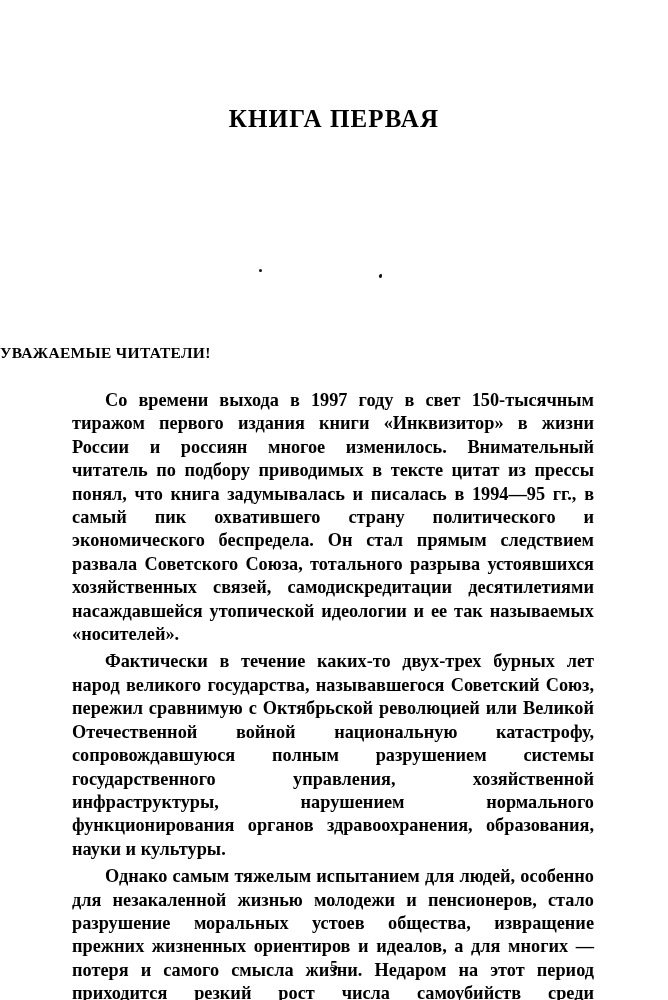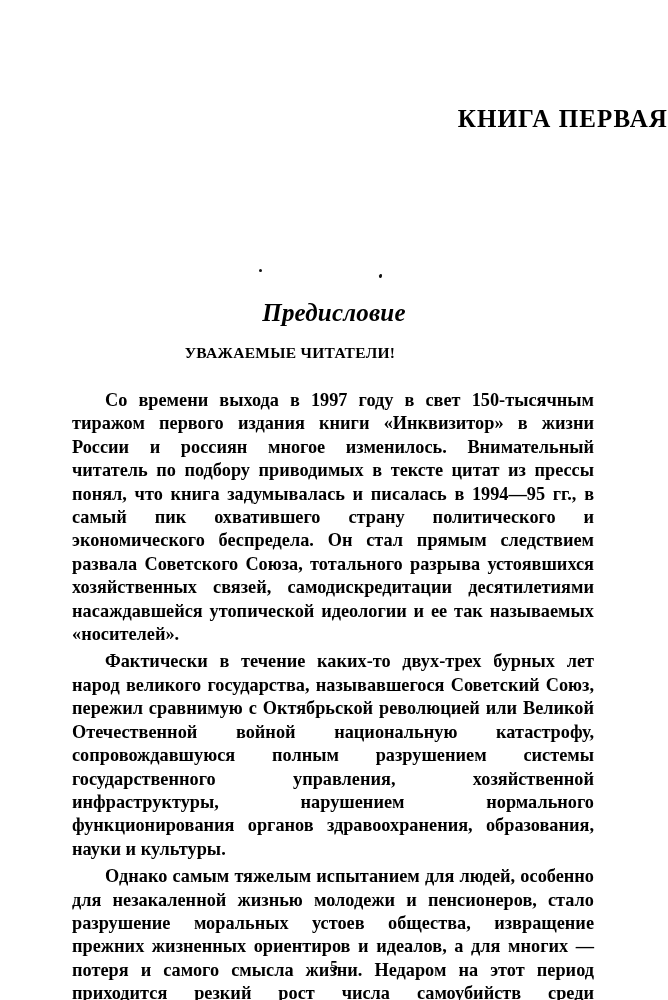--- a/index.html
+++ b/index.html
@@ -23,21 +23,21 @@
     height: 1000px;
     background: #ffffff;
   }
 
   
   .part-title {
     position: absolute;
     top: 88px;
     left: 0;
     width: 668px;
-    text-align: right;
+    text-align: center;
     font-size: 25px;
     font-weight: bold;
     letter-spacing: 1.1px;
     line-height: 1.1;
     font-family: "Liberation Serif", "DejaVu Serif", serif;
   }
 
   
   .section-heading {
     position: absolute;
@@ -71,21 +71,21 @@
     top: 274px;
     transform: rotate(18deg);
   }
 
   
   .salutation {
     position: absolute;
     top: 344px;
     left: 0;
     width: 580px;
-    text-align: center;
+    text-align: left;
     font-size: 15.5px;
     font-weight: bold;
     letter-spacing: 0.3px;
   }
 
   
   .body-text {
     position: absolute;
     top: 385px;
     left: 68px;
@@ -120,21 +120,20 @@
 </head>
 <body>
 
 <div class="page">
 
   <h1 class="part-title">КНИГА ПЕРВАЯ</h1>
 
   <span class="speck speck-left"></span>
   <span class="speck speck-right"></span>
 
-  <h2 class="section-heading">Предисловие</h2>
 
   <div class="salutation">УВАЖАЕМЫЕ ЧИТАТЕЛИ!</div>
 
   <div class="body-text">
     <p>Со времени выхода в 1997 году в свет 150-тысячным тиражом первого издания книги «Инквизитор» в жизни России и россиян многое изменилось. Внимательный читатель по подбору приводимых в тексте цитат из прессы понял, что книга задумывалась и писалась в 1994—95 гг., в самый пик охватившего страну политического и экономического беспредела. Он стал прямым следствием развала Советского Союза, тотального разрыва устоявшихся хозяйственных связей, самодискредитации десятилетиями насаждавшейся утопической идеологии и ее так называемых «носителей».</p>
     <p>Фактически в течение каких-то двух-трех бурных лет народ великого государства, называвшегося Советский Союз, пережил сравнимую с Октябрьской революцией или Великой Отечественной войной национальную катастрофу, сопровождавшуюся полным разрушением системы государственного управления, хозяйственной инфраструктуры, нарушением нормального функционирования органов здравоохранения, образования, науки и культуры.</p>
     <p>Однако самым тяжелым испытанием для людей, особенно для незакаленной жизнью молодежи и пенсионеров, стало разрушение моральных устоев общества, извращение прежних жизненных ориентиров и идеалов, а для многих — потеря и самого смысла жизни. Недаром на этот период приходится резкий рост числа самоубийств среди представителей именно этих групп населения России.</p>
     <p>Тяжесть морального и идейного кризиса усугублялась еще и тем, что действовавшие на территории бывшего</p>
   </div>
 

